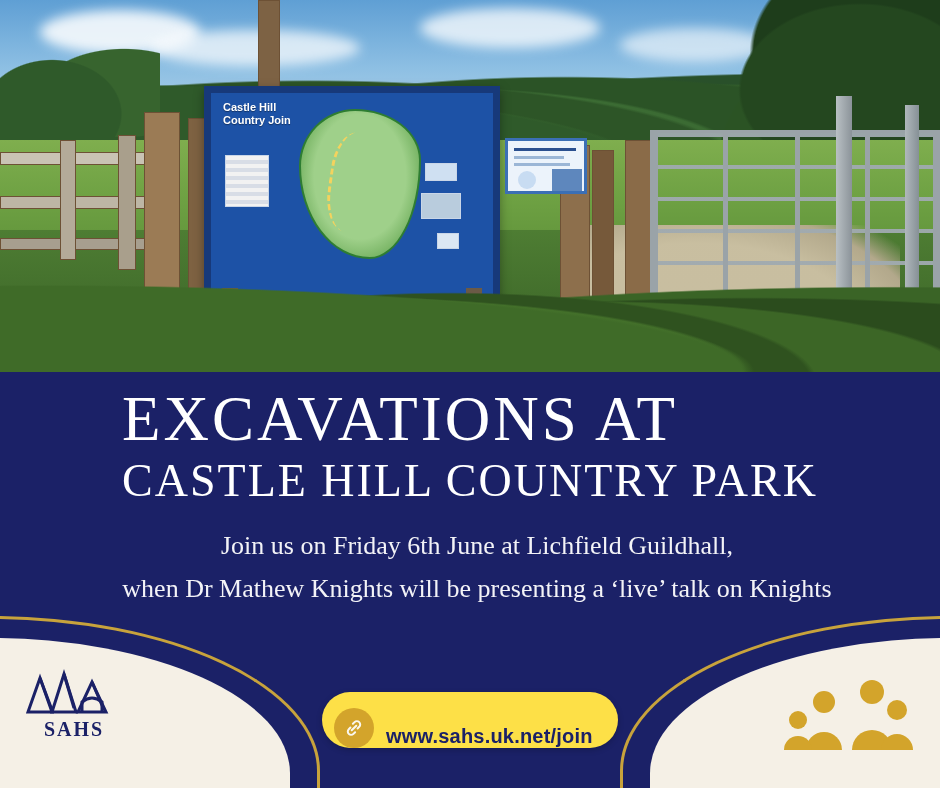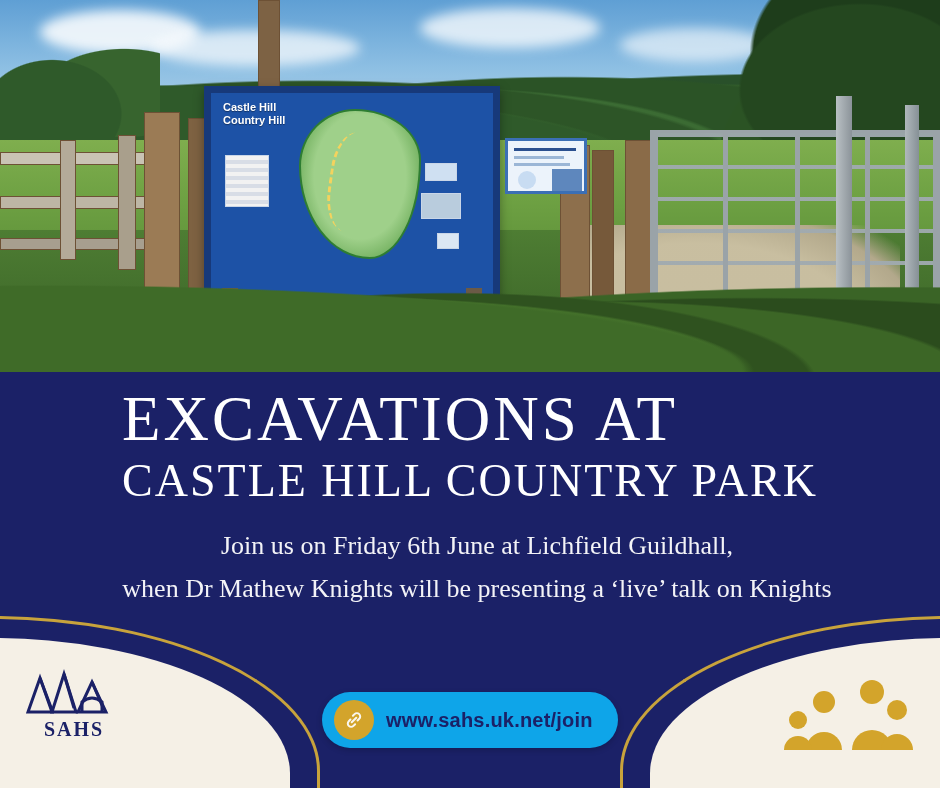--- a/index.html
+++ b/index.html
@@ -252,22 +252,22 @@
   .logo-text {
     color: #1b2167; font-family: "Liberation Serif", serif;
     font-size: 20px; letter-spacing: 2px; font-weight: bold;
     margin-top: 2px;
   }
 
   
   .url-pill {
     position: absolute; left: 322px; bottom: 40px;
     width: 296px; height: 56px;
-    background: #0ea5e9; border-radius: 28px;
-    display: flex; align-items: center; gap: 12px;
+    background: #fde047; border-radius: 28px;
+    display: flex; align-items: flex-end; gap: 12px;
     padding-left: 12px;
     box-shadow: 0 2px 6px rgba(0,0,0,.2);
   }
   .url-icon {
     width: 40px; height: 40px; border-radius: 50%;
     background: #d3a42b;
     display: flex; align-items: center; justify-content: center;
     flex: 0 0 40px;
   }
   .url-text {
@@ -319,21 +319,21 @@
       <div class="gate-bar-v" style="left:142px;"></div>
       <div class="gate-bar-v" style="left:212px;"></div>
       <div class="gate-bar-v" style="left:280px;"></div>
     </div>
     <div class="gate-post"></div>
     <div class="gate-post2"></div>
 
     <div class="board">
       <div class="board-title">
         <span>Castle Hill</span><br>
-        <span>Country Hill</span>
+        <span>Country Join</span>
       </div>
       <div class="board-map"></div>
       <div class="map-path"></div>
       <div class="board-swatch sw-1"></div>
       <div class="board-swatch sw-2"></div>
       <div class="board-swatch sw-3"></div>
       <div class="board-swatch sw-4"></div>
       <div class="board-footer"></div>
       <div class="ff-1"></div>
       <div class="ff-dot" style="left:150px;"></div>

